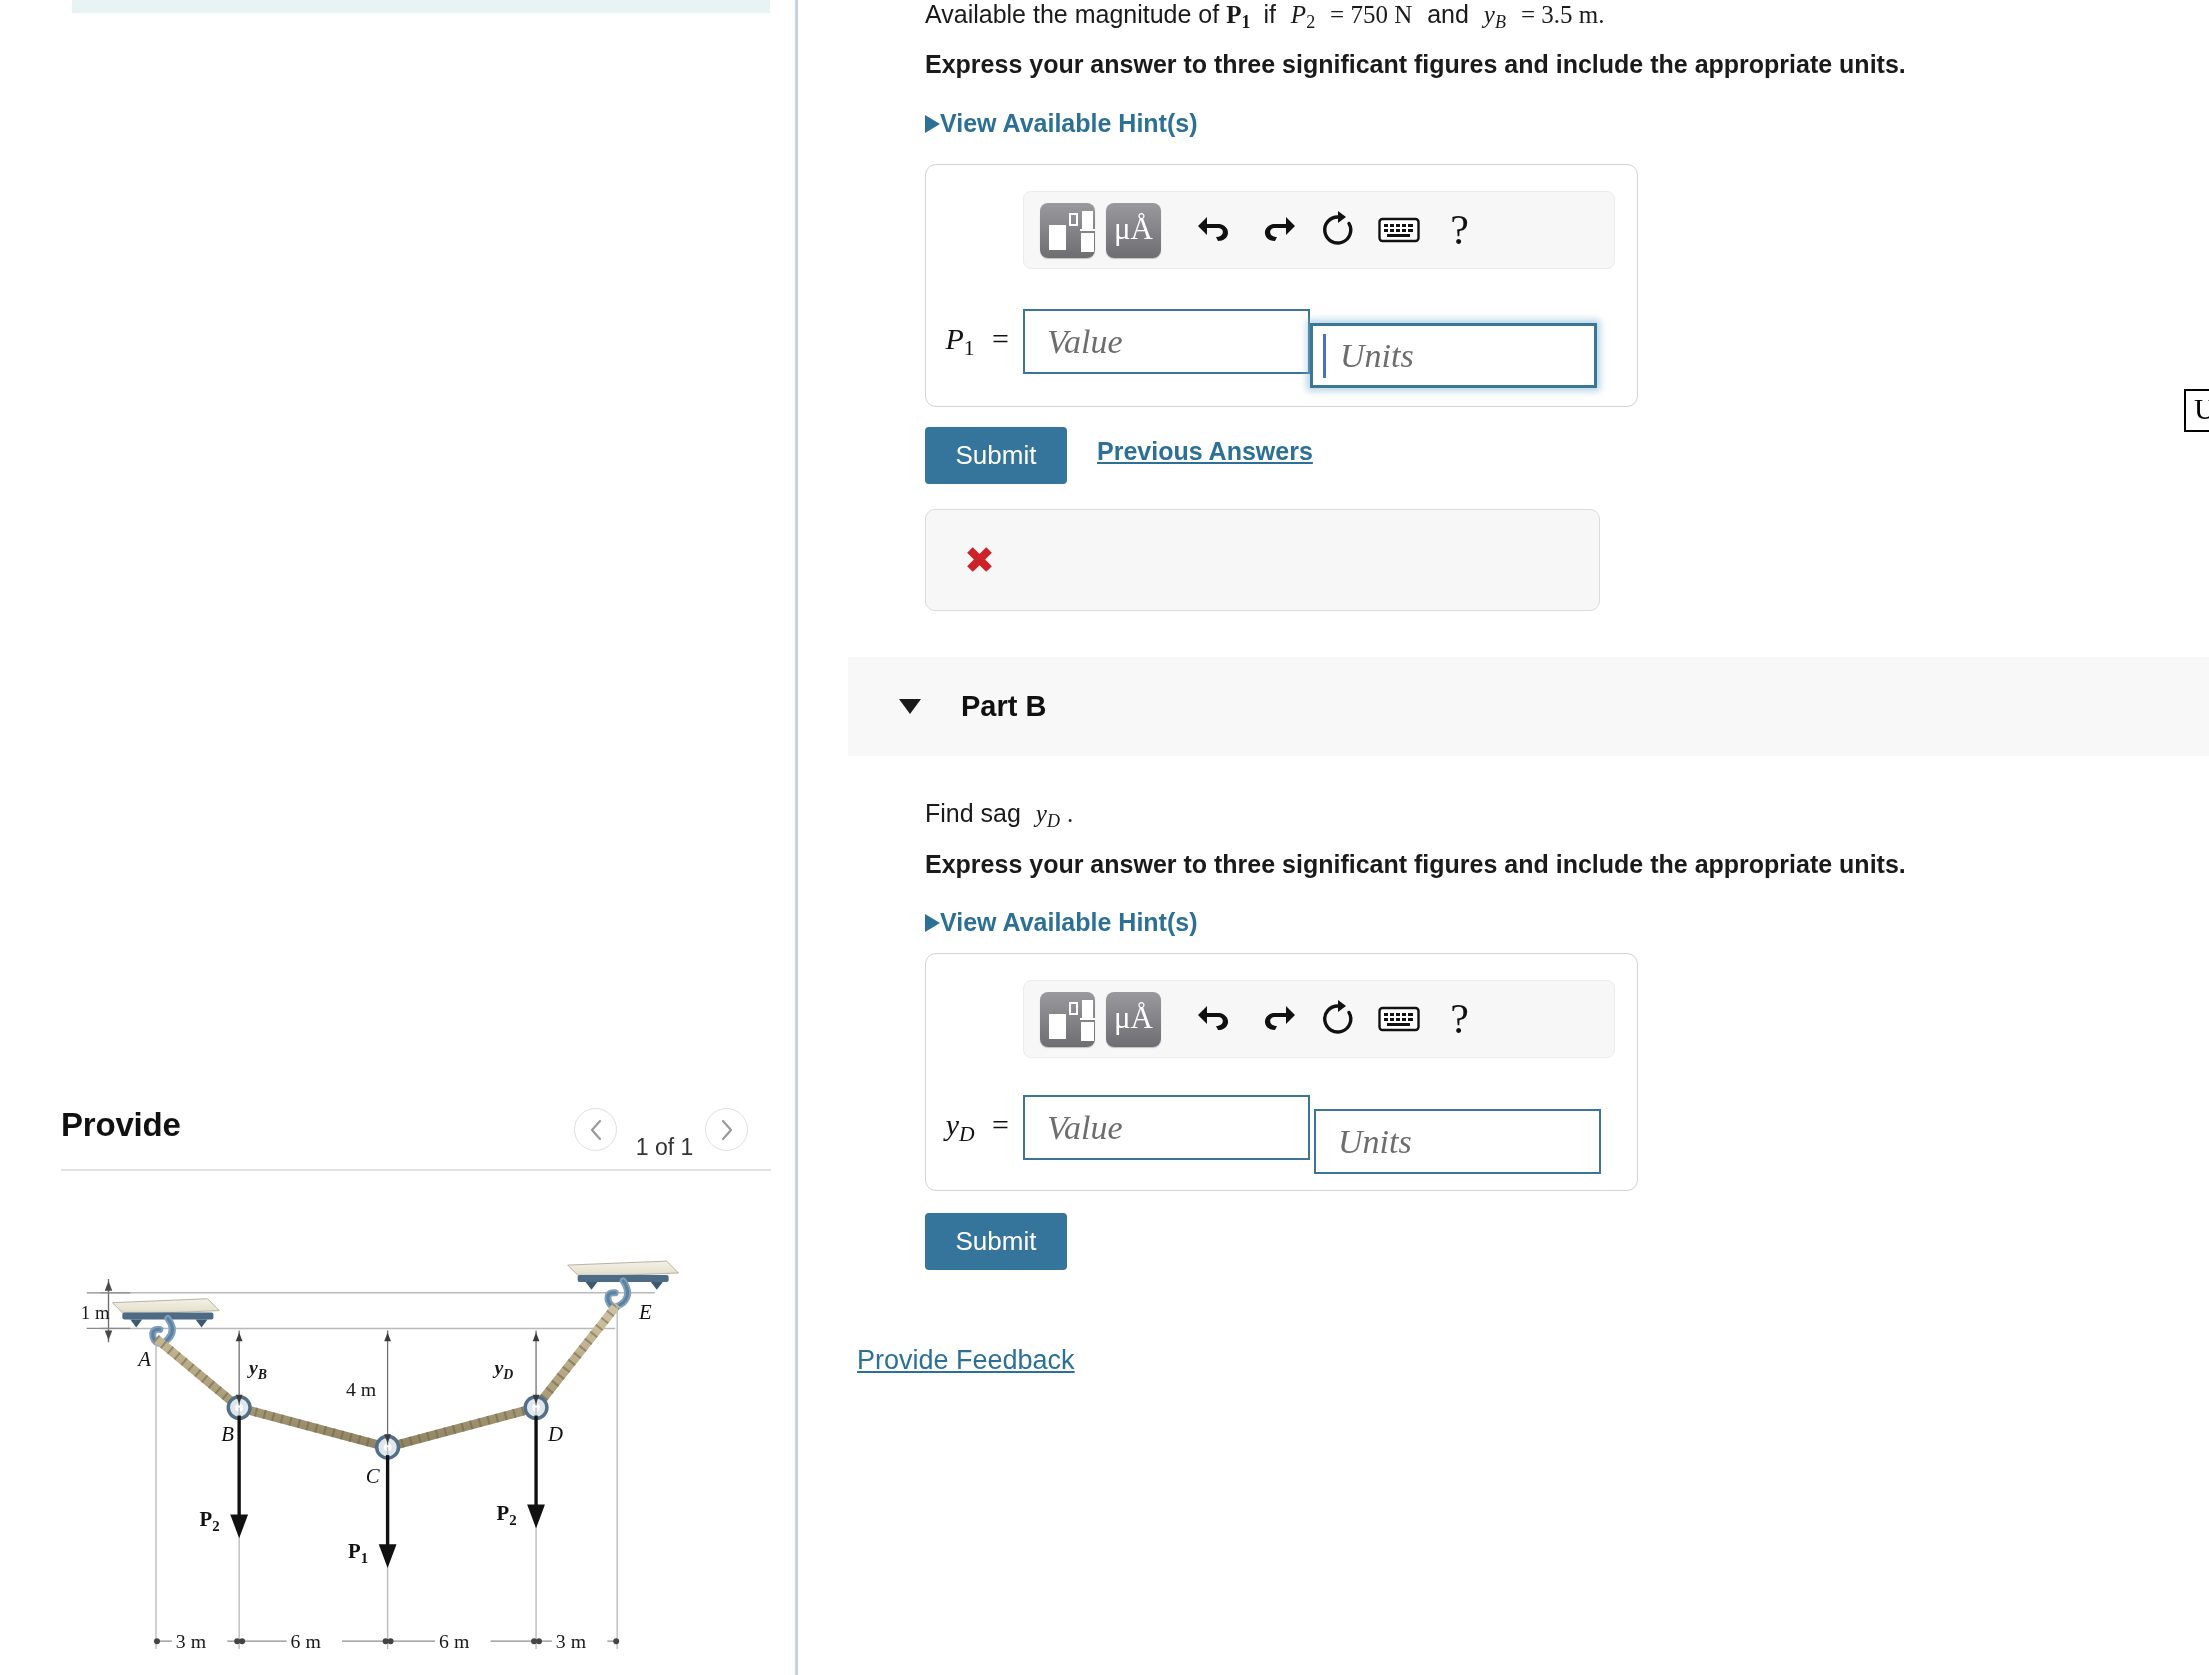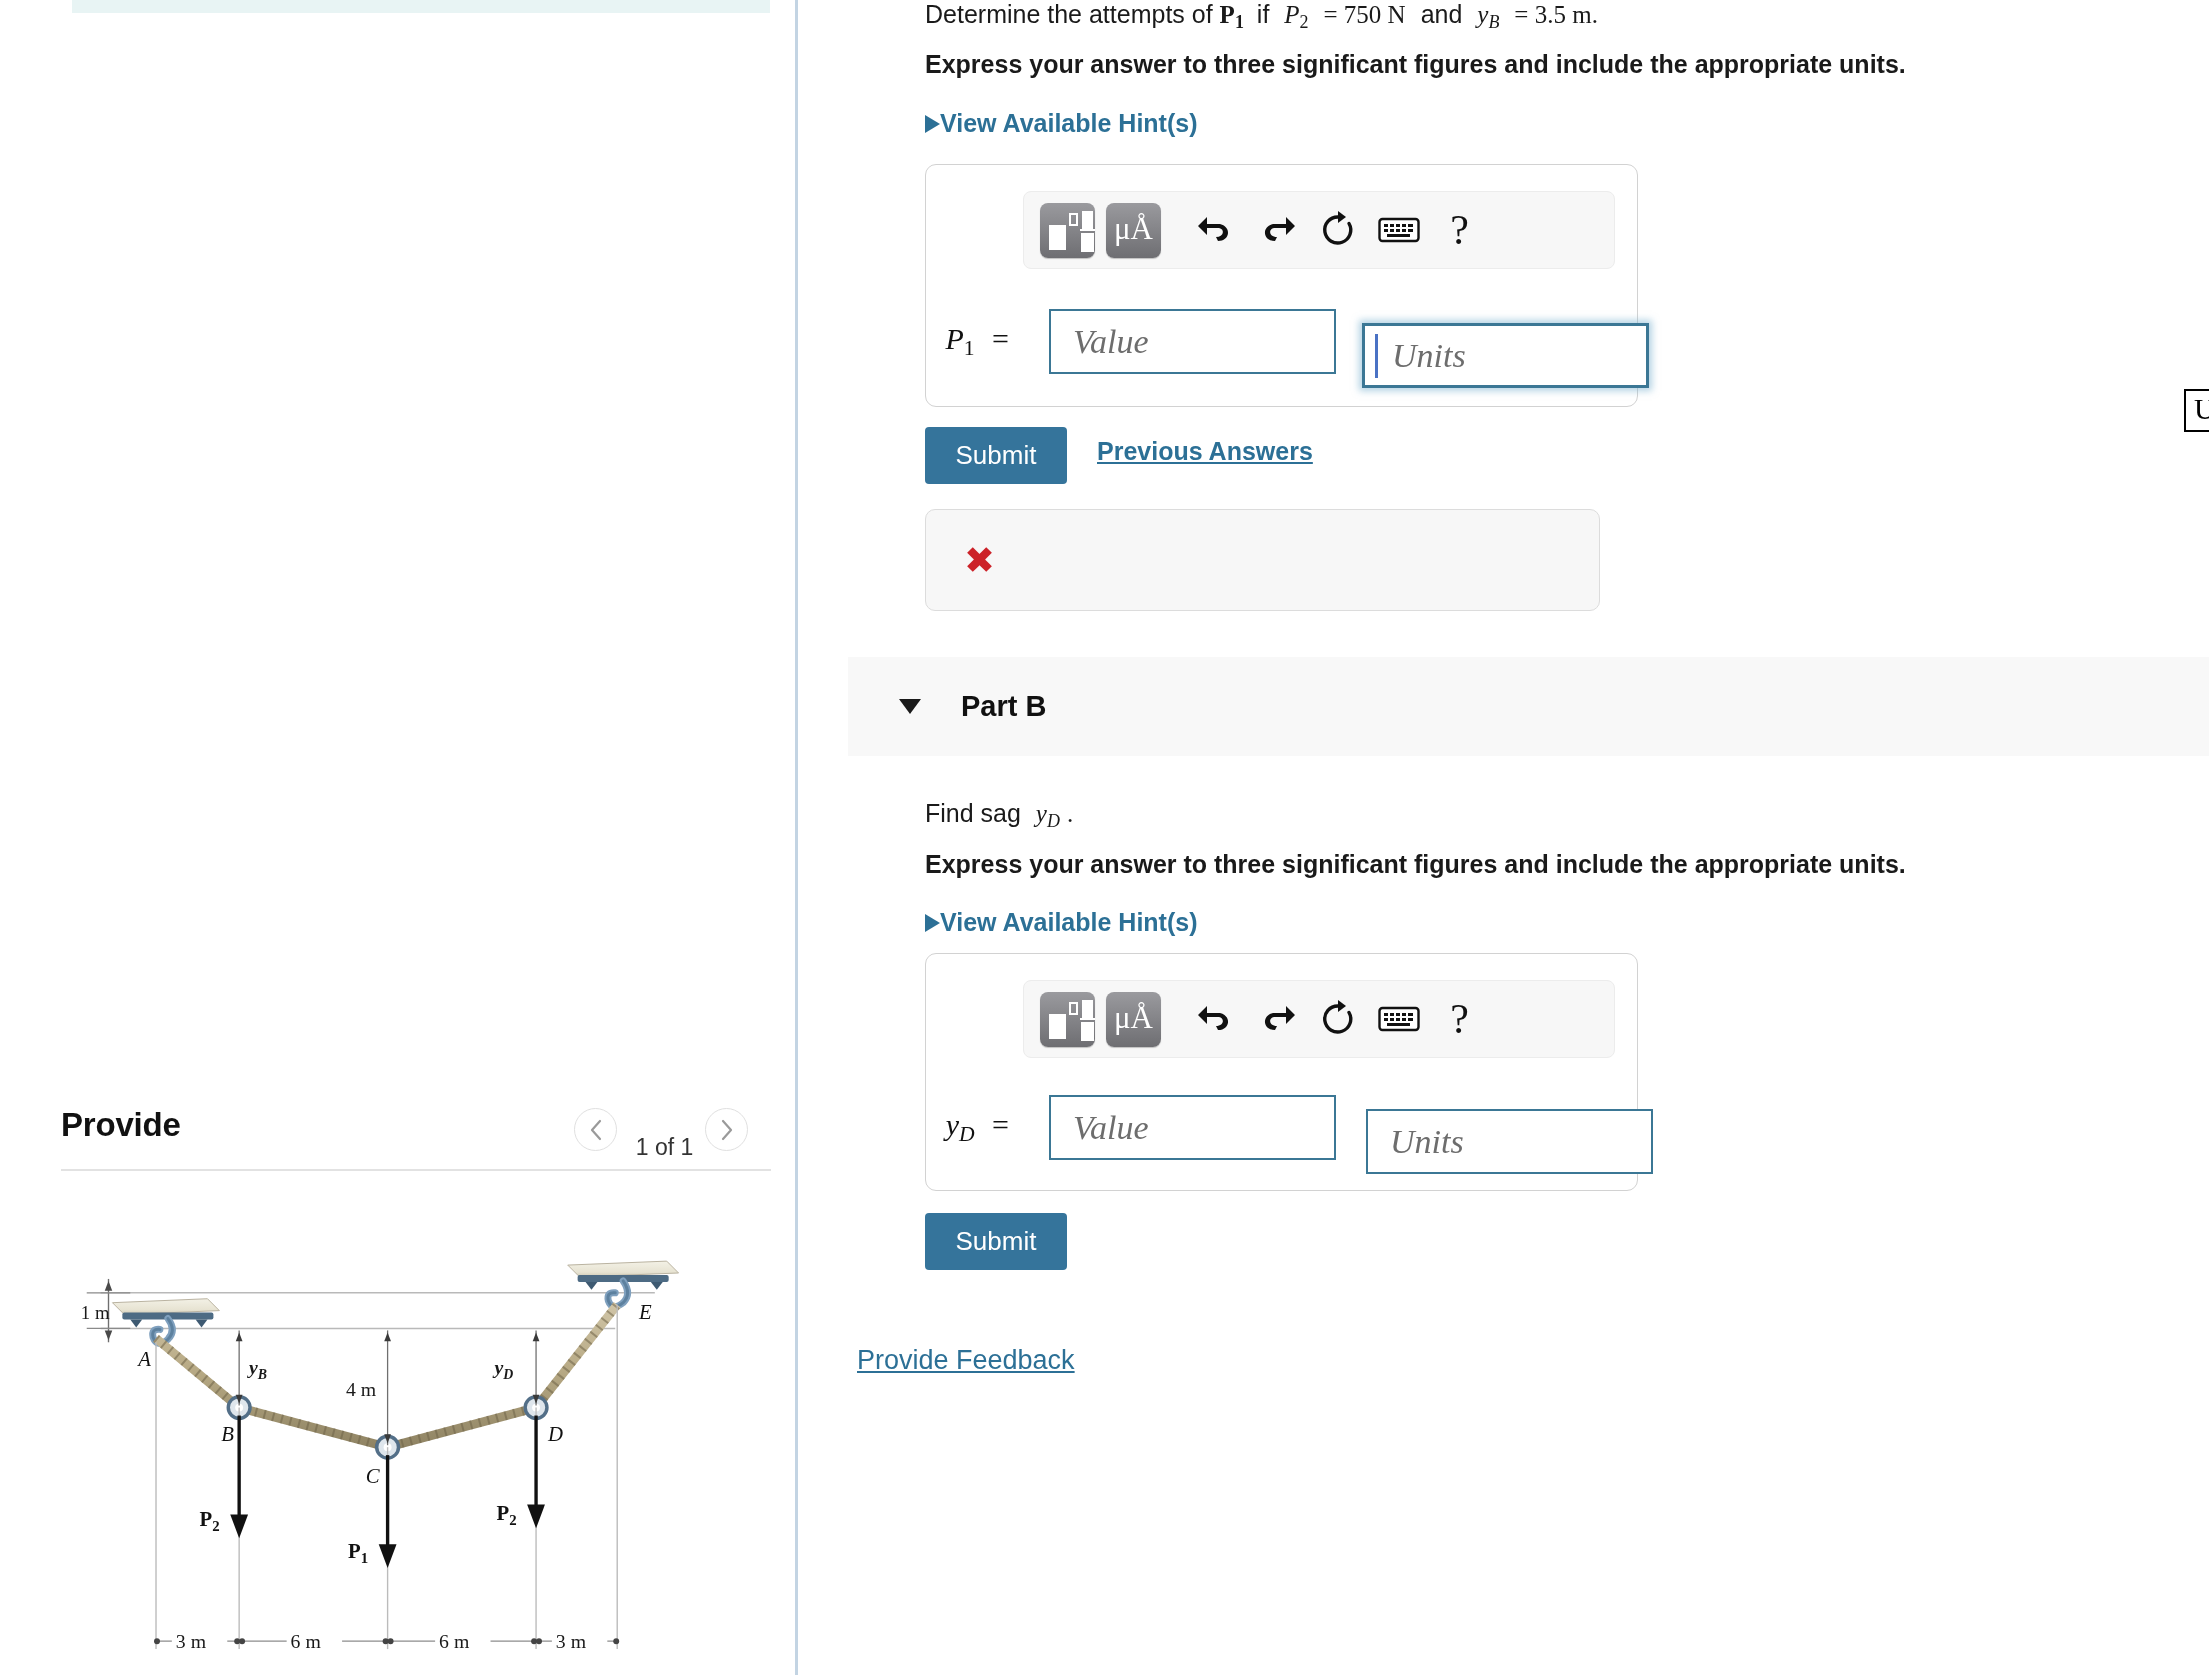--- a/index.html
+++ b/index.html
@@ -131,21 +131,21 @@
   }
   .tb-ico {
     width: 61px; text-align: center; color: #111;
     font-size: 40px; line-height: 1; cursor: pointer;
     font-family: "DejaVu Sans", sans-serif;
   }
   .tb-ico.qm { font-size: 42px; font-family: "Liberation Serif", serif; }
   .tb-ico svg { display:block; margin: 0 auto; }
 
   .input-row {
-    position: absolute; left: 0; display: flex; align-items: center; gap: 26px;
+    position: absolute; left: 0; display: flex; align-items: center;
   }
   .var-label {
     font-family: "Liberation Serif", serif; font-size: 30px;
     color: #111; width: 97px; text-align: right; padding-right: 14px;
   }
   .fld {
     height: 65px; border: 2px solid #3b7795; background: #fff;
     display: flex; align-items: center; padding-left: 22px;
     font-family: "Liberation Serif", serif; font-style: italic;
     font-size: 34px; color: #6d6d6d; cursor: text;
@@ -359,21 +359,21 @@
         <text x="500" y="395" font-family="Liberation Serif, serif" font-size="20" fill="#1a1a1a">3 m</text>
       </svg>
     </div>
   </div>
 
   <div id="divider"></div>
 
   <div id="right-panel">
 
     <div class="qtext" style="top:-2px;">
-      <span>Determine the attempts of</span>
+      <span>Available the magnitude of</span>
       <span class="mathb"><span>P</span><span class="subr">1</span></span>
       <span style="padding-left:6px">if</span>
       <span class="mathi" style="padding-left:8px"><span>P</span><span class="subr">2</span></span>
       <span class="mathr" style="padding-left:8px">= 750 N</span>
       <span style="padding-left:8px">and</span>
       <span class="mathi" style="padding-left:8px"><span>y</span><span class="sub">B</span></span>
       <span class="mathr" style="padding-left:8px">= 3.5 m.</span>
     </div>
 
     <div class="qtext bold" style="top:48px;">Express your answer to three significant figures and include the appropriate units.</div>

